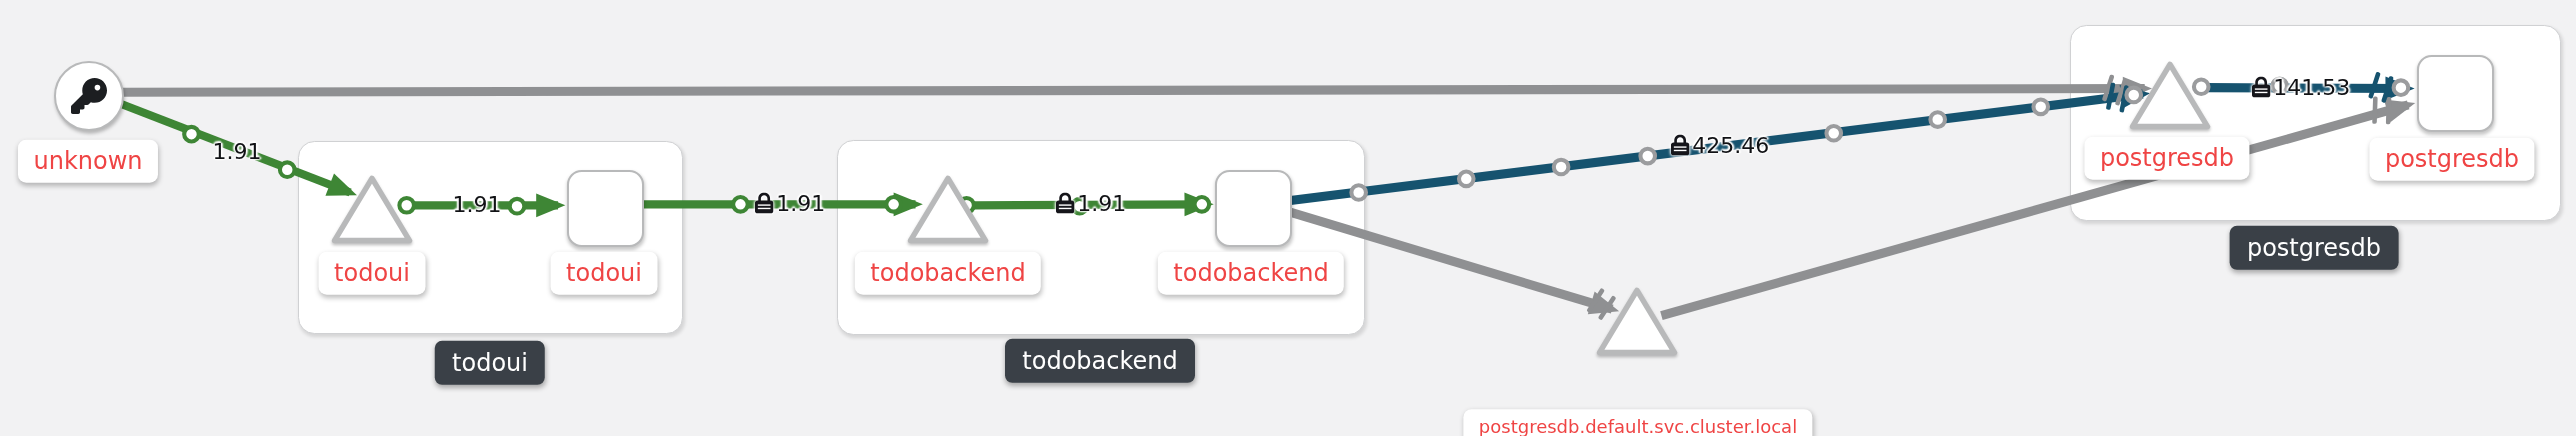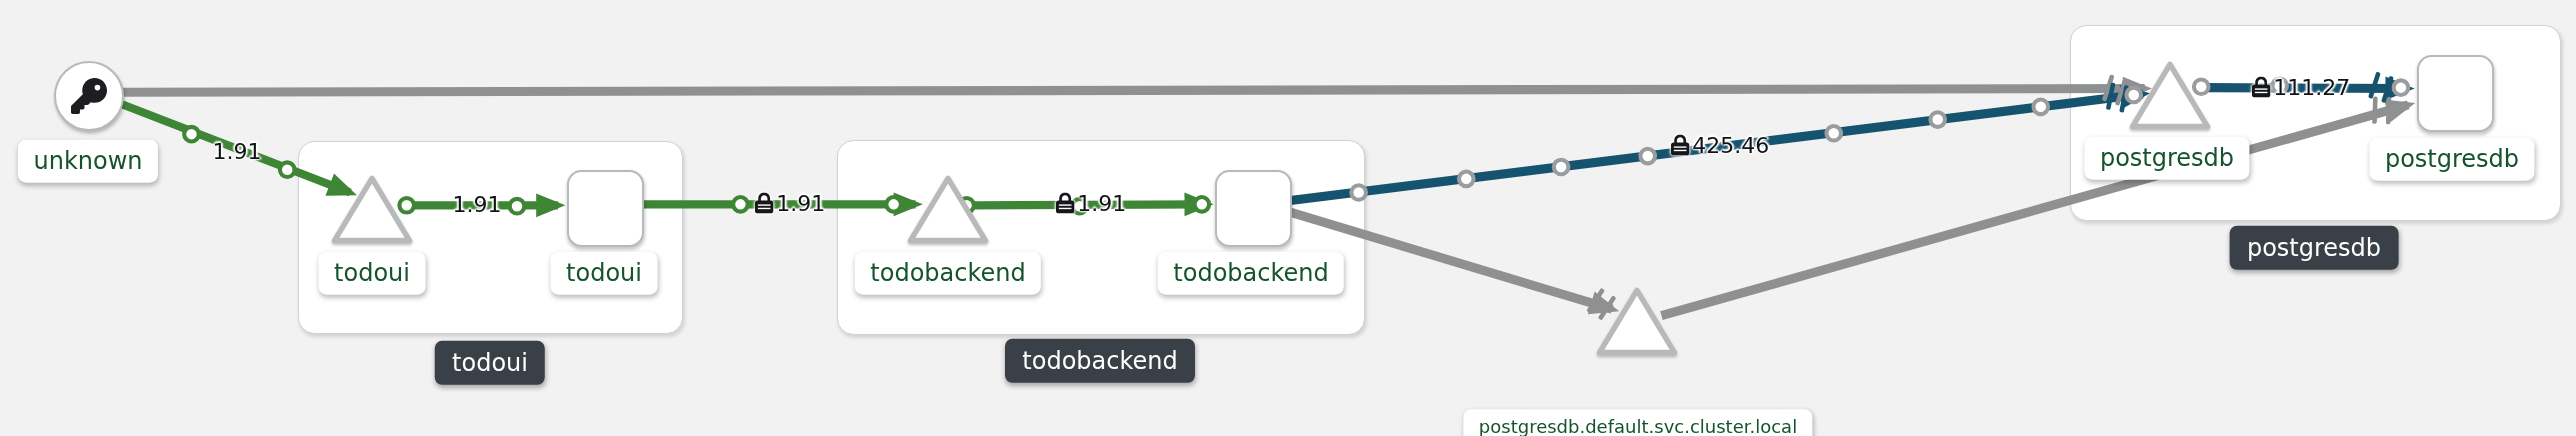--- a/index.html
+++ b/index.html
@@ -8,21 +8,21 @@
   .group{position:absolute;background:#ffffff;border:1.8px solid #d0d1d3;border-radius:16.4px;
          box-shadow:1.8px 2.7px 3.6px rgba(0,0,0,0.12);z-index:1;}
   #edge-layer{position:absolute;left:0;top:0;z-index:2;}
   .node{position:absolute;z-index:3;}
   .circle-node{width:66px;height:66px;border-radius:50%;background:#fff;border:2.7px solid #b8b9ba;
          box-shadow:0.9px 2.7px 3.6px rgba(0,0,0,0.25);display:flex;align-items:center;justify-content:center;}
   .square-node{width:73px;height:73px;border-radius:14.6px;background:#fff;border:2.7px solid #b8b9ba;
          box-shadow:0.9px 2.7px 3.6px rgba(0,0,0,0.22);}
   .tri-node svg{filter:drop-shadow(0.9px 2.7px 1.8px rgba(0,0,0,0.25));}
   .node-label{position:absolute;transform:translate(-50%,-50%);background:#fff;border-radius:8.2px;
-         box-shadow:0.9px 2.7px 5.5px rgba(0,0,0,0.25);padding:7.3px 15.5px;font-size:24px;color:#14532d;
+         box-shadow:0.9px 2.7px 5.5px rgba(0,0,0,0.25);padding:7.3px 15.5px;font-size:24px;color:#ef4444;
          white-space:nowrap;z-index:4;}
   .node-label.small{font-size:18px;}
   .badge{position:absolute;transform:translate(-50%,-50%);background:#3a4047;border-radius:7.3px;
          box-shadow:0.9px 2.7px 5.5px rgba(0,0,0,0.3);padding:8.2px 17.3px;font-size:24px;color:#ffffff;
          white-space:nowrap;z-index:4;}
   .edge-label{position:absolute;transform:translate(-50%,-50%);display:flex;align-items:center;gap:2.7px;
          z-index:5;white-space:nowrap;}
   .edge-label .val{font-size:22px;color:#111215;
          text-shadow:-1.8px 0 1.8px #fff,1.8px 0 1.8px #fff,0 -1.8px 1.8px #fff,0 1.8px 1.8px #fff,-0.9px -0.9px 1.8px #fff,0.9px 0.9px 1.8px #fff;}
   .lock{filter:drop-shadow(0 0 1.8px #fff) drop-shadow(0 0 0.9px #fff);}
@@ -182,17 +182,17 @@
         <rect x="70" y="372" width="308" height="34" fill="#ffffff"></rect>
     </svg>
     <span class="val">425.46</span>
   </div>
   <div class="edge-label" style="left:2301px;top:87px;">
     <svg class="lock" width="19" height="21" viewBox="0 0 448 512">
       <path fill="#16161b" d="M144 144v48H304V144c0-44.2-35.8-80-80-80s-80 35.8-80 80zM80 192V144C80 64.5 144.5 0 224 0s144 64.5 144 144v48h16c35.3 0 64 28.7 64 64V448c0 35.3-28.7 64-64 64H64c-35.3 0-64-28.7-64-64V256c0-35.3 28.7-64 64-64H80z"></path>
       <rect x="70" y="290" width="308" height="34" fill="#ffffff"></rect>
         <rect x="70" y="372" width="308" height="34" fill="#ffffff"></rect>
     </svg>
-    <span class="val">111.27</span>
+    <span class="val">141.53</span>
   </div>
 
 </div>
 
 
 </body></html>

